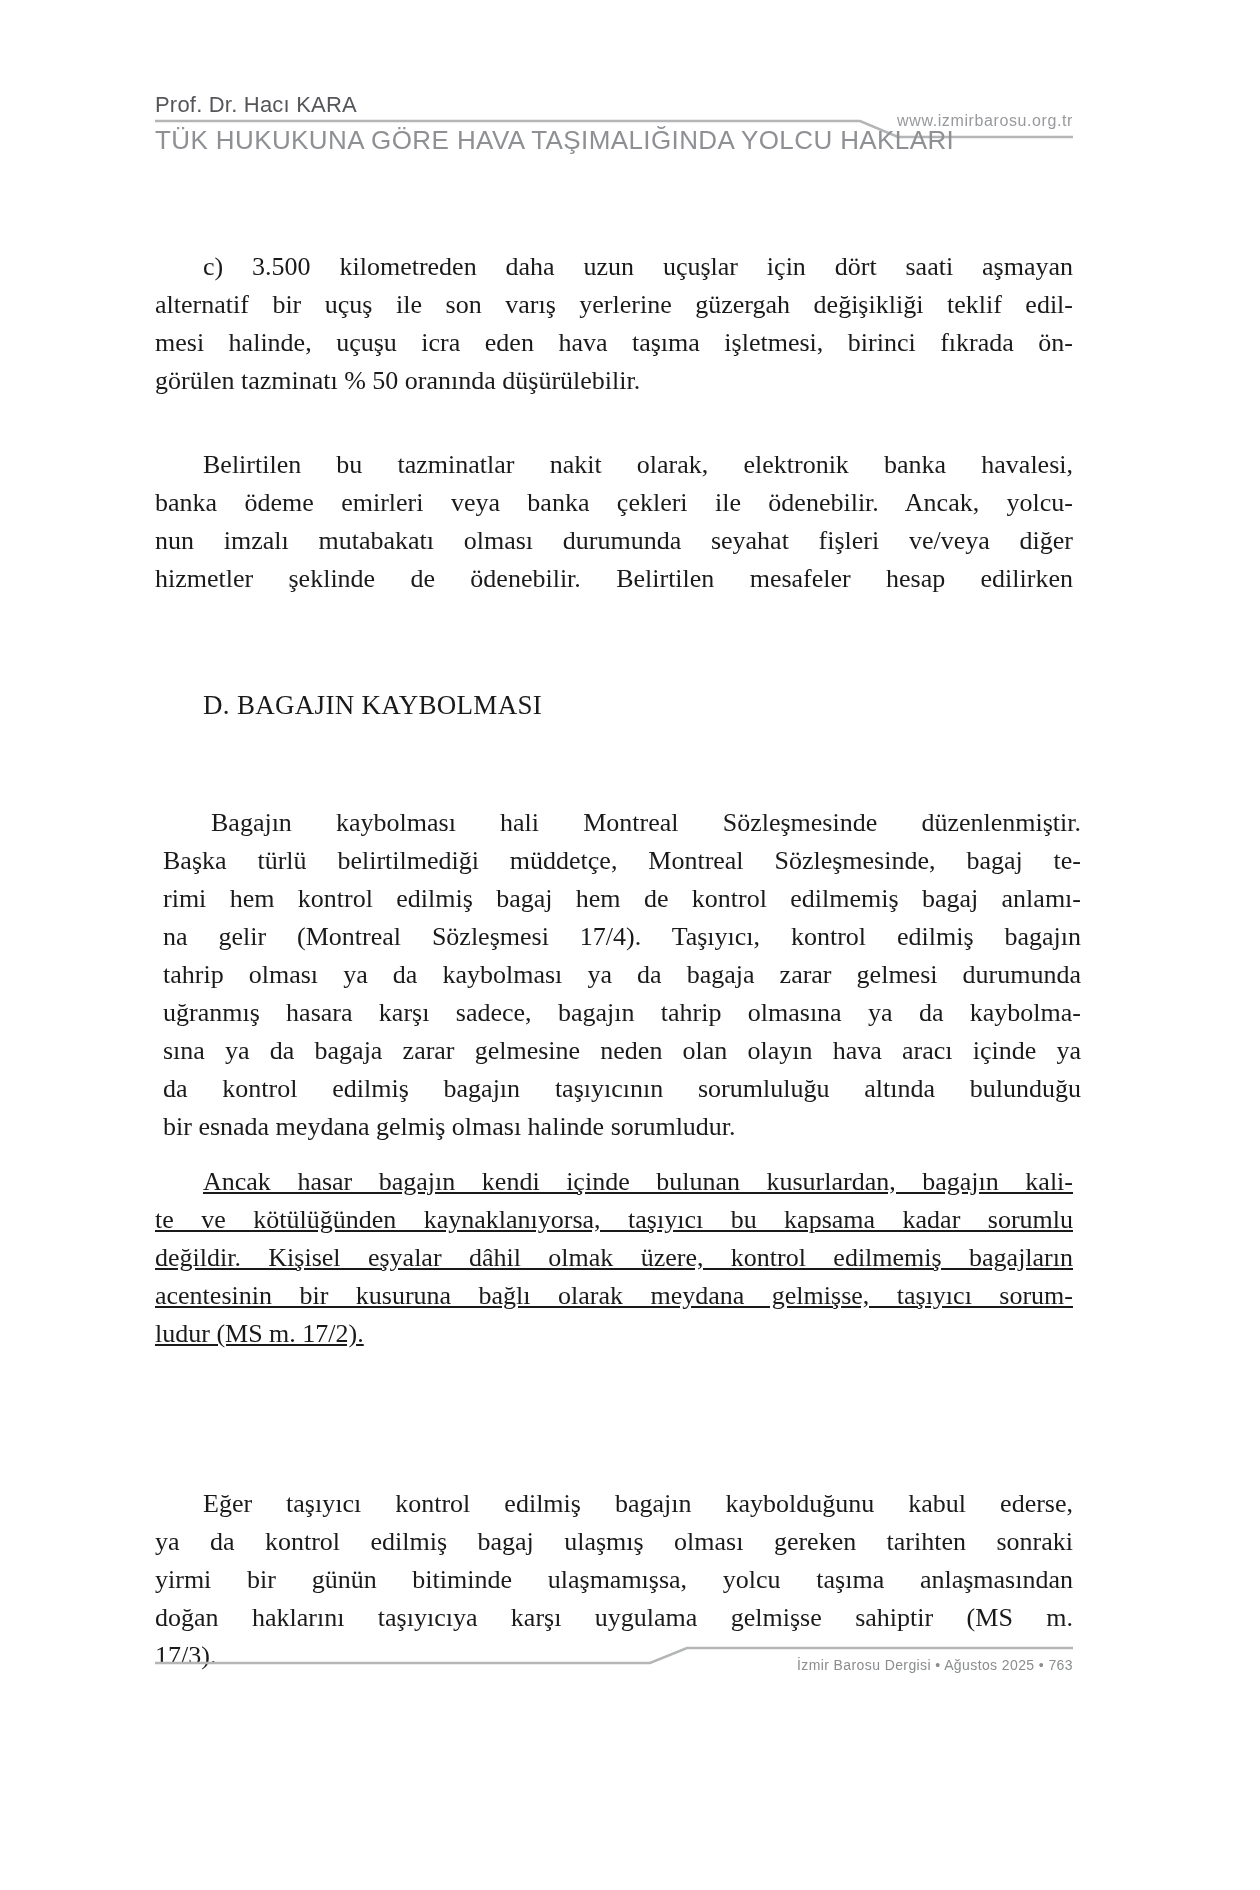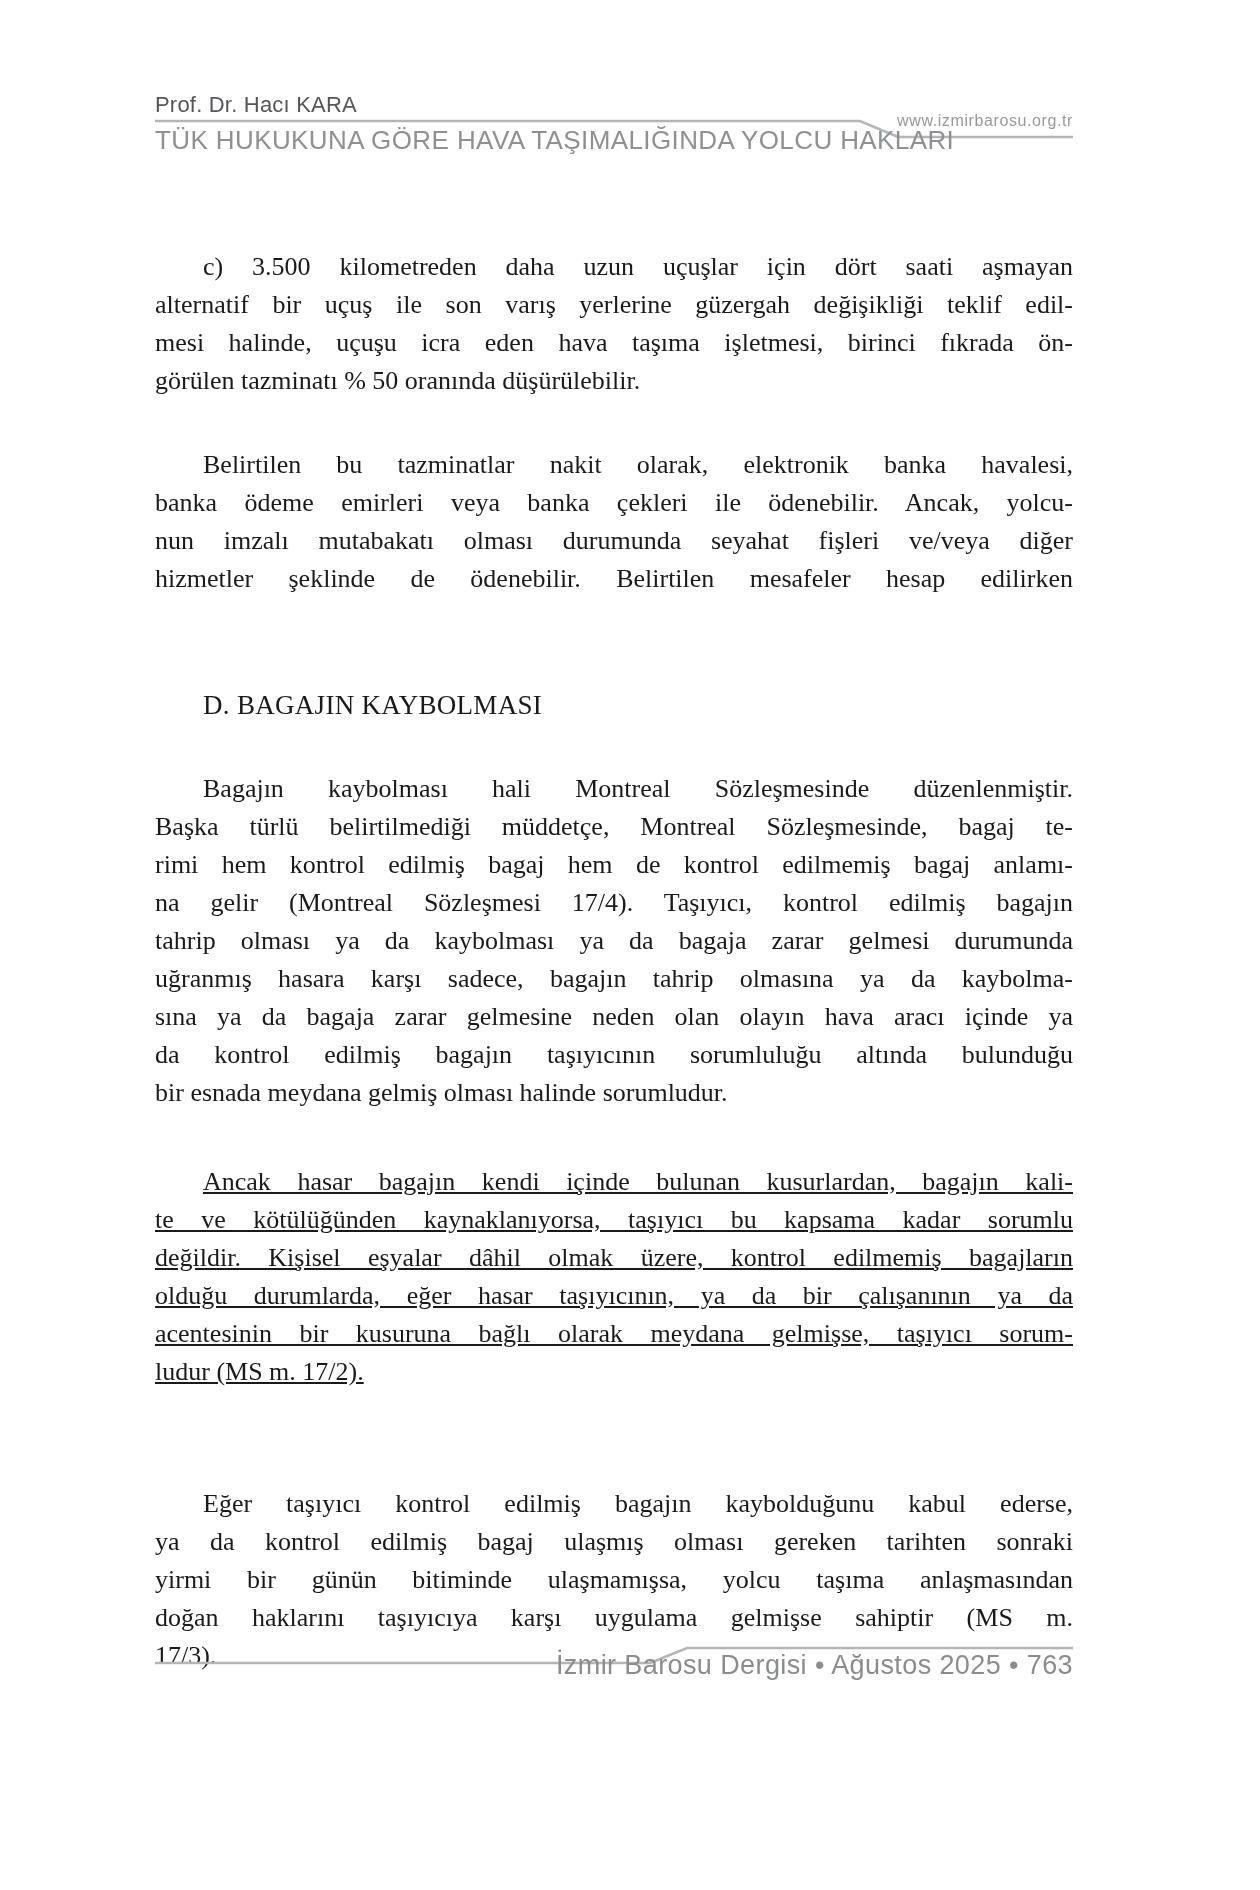--- a/index.html
+++ b/index.html
@@ -49,21 +49,21 @@
   .heading {
     font-weight: normal; font-size: 27px; line-height: 34px;
     padding-left: 48px; letter-spacing: 0.3px;
   }
 
   
   .ftr-text {
     position: absolute; left: 155px; top: 1652px; width: 918px;
     text-align: right;
     font-family: "Liberation Sans", sans-serif;
-    font-size: 27px; line-height: 26px;
+    font-size: 14px; line-height: 26px;
     color: #8a8c8e; letter-spacing: 0.4px;
   }
 </style>
 </head>
 <body>
 
 <div class="page">
 
   <div class="hdr-author">Prof. Dr. Hacı KARA</div>
 
@@ -85,37 +85,36 @@
 
     <div class="block" style="top:446px;">
       <div class="ln ind">Belirtilen bu tazminatlar nakit olarak, elektronik banka havalesi,</div>
       <div class="ln">banka ödeme emirleri veya banka çekleri ile ödenebilir. Ancak, yolcu-</div>
       <div class="ln">nun imzalı mutabakatı olması durumunda seyahat fişleri ve/veya diğer</div>
       <div class="ln">hizmetler şeklinde de ödenebilir. Belirtilen mesafeler hesap edilirken</div>
     </div>
 
     <div class="block heading" style="top:688px;">D. BAGAJIN KAYBOLMASI</div>
 
-    <div class="block" style="top:770px;">
+    <div class="block" style="top:804px;margin-left:8px;">
       <div class="ln ind">Bagajın kaybolması hali Montreal Sözleşmesinde düzenlenmiştir.</div>
       <div class="ln">Başka türlü belirtilmediği müddetçe, Montreal Sözleşmesinde, bagaj te-</div>
       <div class="ln">rimi hem kontrol edilmiş bagaj hem de kontrol edilmemiş bagaj anlamı-</div>
       <div class="ln">na gelir (Montreal Sözleşmesi 17/4). Taşıyıcı, kontrol edilmiş bagajın</div>
       <div class="ln">tahrip olması ya da kaybolması ya da bagaja zarar gelmesi durumunda</div>
       <div class="ln">uğranmış hasara karşı sadece, bagajın tahrip olmasına ya da kaybolma-</div>
       <div class="ln">sına ya da bagaja zarar gelmesine neden olan olayın hava aracı içinde ya</div>
       <div class="ln">da kontrol edilmiş bagajın taşıyıcının sorumluluğu altında bulunduğu</div>
       <div class="ln last">bir esnada meydana gelmiş olması halinde sorumludur.</div>
     </div>
 
     <div class="block" style="top:1163px;text-decoration:underline;">
       <div class="ln ind">Ancak hasar bagajın kendi içinde bulunan kusurlardan, bagajın kali-</div>
       <div class="ln">te ve kötülüğünden kaynaklanıyorsa, taşıyıcı bu kapsama kadar sorumlu</div>
       <div class="ln">değildir. Kişisel eşyalar dâhil olmak üzere, kontrol edilmemiş bagajların</div>
-      <div class="ln">olduğu durumlarda, eğer hasar taşıyıcının, ya da bir çalışanının ya da</div>
       <div class="ln">acentesinin bir kusuruna bağlı olarak meydana gelmişse, taşıyıcı sorum-</div>
       <div class="ln last">ludur (MS m. 17/2).</div>
     </div>
 
     <div class="block" style="top:1449px;margin-top:36px;">
       <div class="ln ind">Eğer taşıyıcı kontrol edilmiş bagajın kaybolduğunu kabul ederse,</div>
       <div class="ln">ya da kontrol edilmiş bagaj ulaşmış olması gereken tarihten sonraki</div>
       <div class="ln">yirmi bir günün bitiminde ulaşmamışsa, yolcu taşıma anlaşmasından</div>
       <div class="ln">doğan haklarını taşıyıcıya karşı uygulama gelmişse sahiptir (MS m.</div>
       <div class="ln last">17/3).</div>

